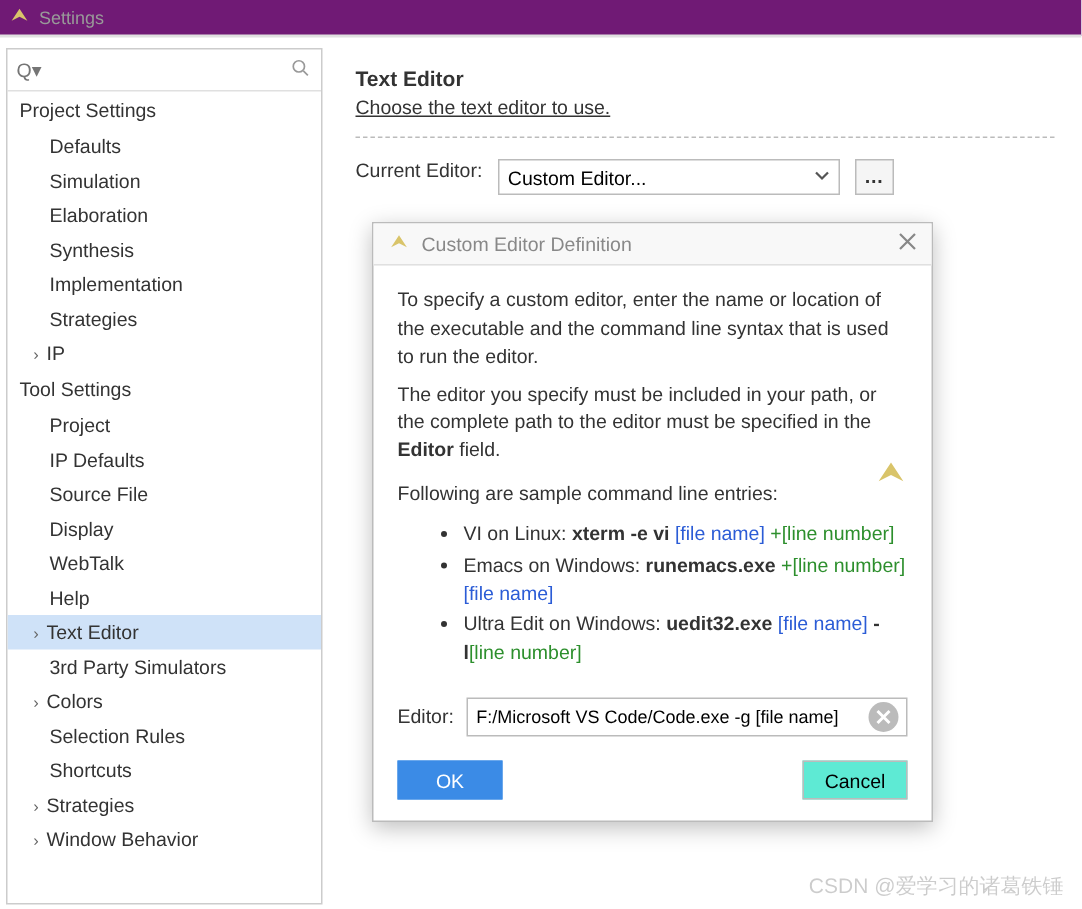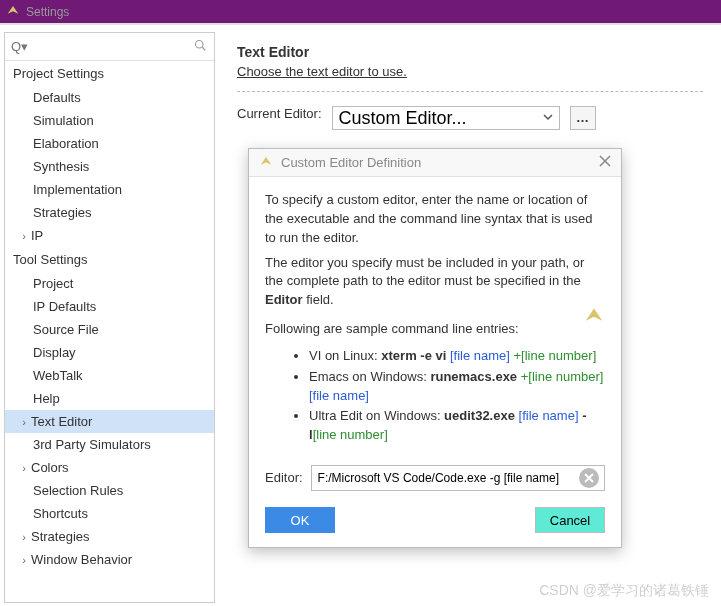--- a/index.html
+++ b/index.html
@@ -19,21 +19,21 @@
 .item.exp { padding-left: 14px; }
 .item.sel { background: #cfe2f8; }
 .chev { display: inline-block; width: 10px; text-align: center; color: #666; margin-right: 2px; font-size: 11px; }
 .content { flex: 1; padding: 16px 18px; position: relative; }
 .heading { font-weight: bold; font-size: 14px; margin-bottom: 4px; }
 .sub { font-size: 13px; color: #333; margin-bottom: 12px; text-decoration: underline; }
 .dashline { border: none; border-top: 1px dashed #bbb; margin-bottom: 14px; }
 .row { display: flex; align-items: flex-start; gap: 10px; }
 .row label { font-size: 13px; }
 .sel-wrap { position: relative; }
-.sel-wrap select { width: 228px; height: 24px; border: 1px solid #bbb; background: #fff; padding: 0 6px; font-size: 18px; appearance: none; }
+.sel-wrap select { width: 228px; height: 24px; border: 1px solid #bbb; background: #fff; padding: 0 6px; font-size: 13px; appearance: none; }
 .sel-wrap .dd { position: absolute; right: 6px; top: 5px; pointer-events: none; }
 .btn-sm { width: 26px; height: 24px; border: 1px solid #bbb; background: #f5f5f5; text-align: center; line-height: 22px; font-weight: bold; cursor: pointer; }
 .dialog { position: absolute; top: 148px; left: 248px; width: 374px; background: #fff; border: 1px solid #bbb; box-shadow: 0 4px 14px rgba(0,0,0,0.25); }
 .dlg-title { display: flex; align-items: center; padding: 6px 10px; border-bottom: 1px solid #e0e0e0; background: #f8f8f8; justify-content: space-between; }
 .dlg-title .logo { width: 14px; height: 14px; margin-right: 8px; }
 .dlg-title .t { color: #888; font-size: 13px; flex: 1; }
 .dlg-title .close { cursor: pointer; color: #888; }
 .dlg-body { padding: 14px 16px 10px 16px; font-size: 13px; line-height: 1.45; position: relative; }
 .dlg-body p { margin-bottom: 6px; }
 .samples { list-style: disc; padding-left: 44px; margin: 8px 0 12px 0; }

